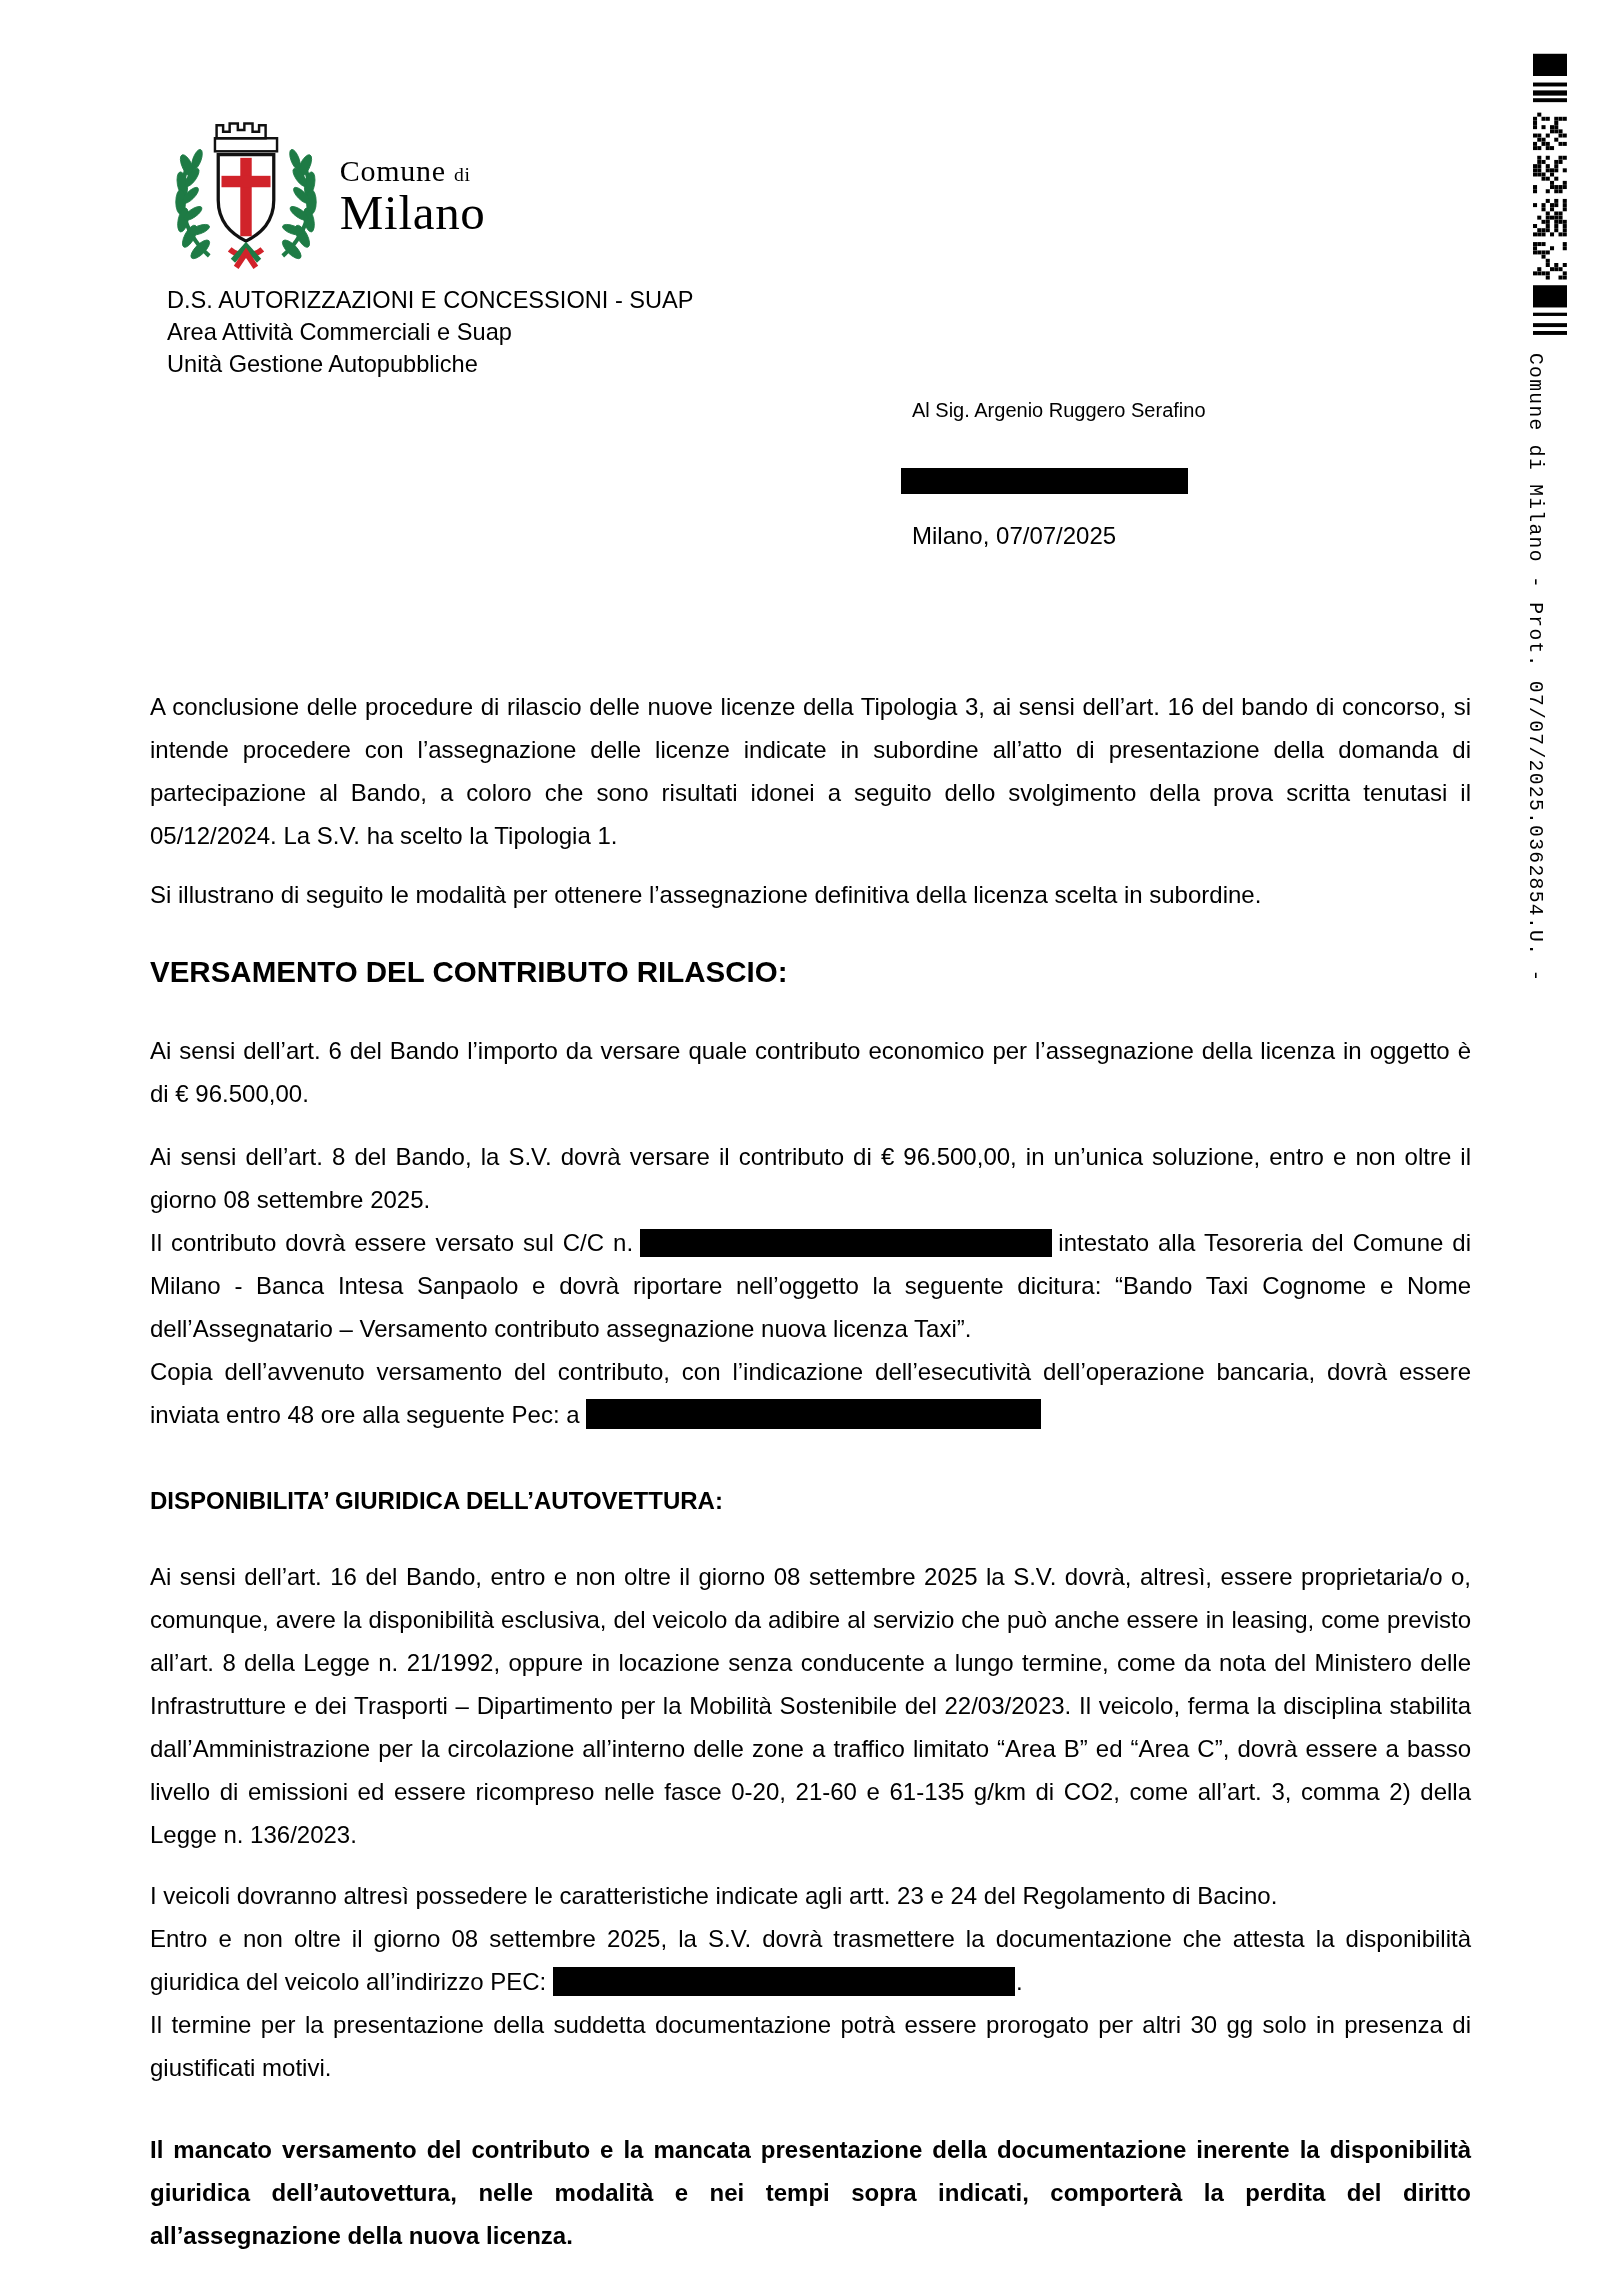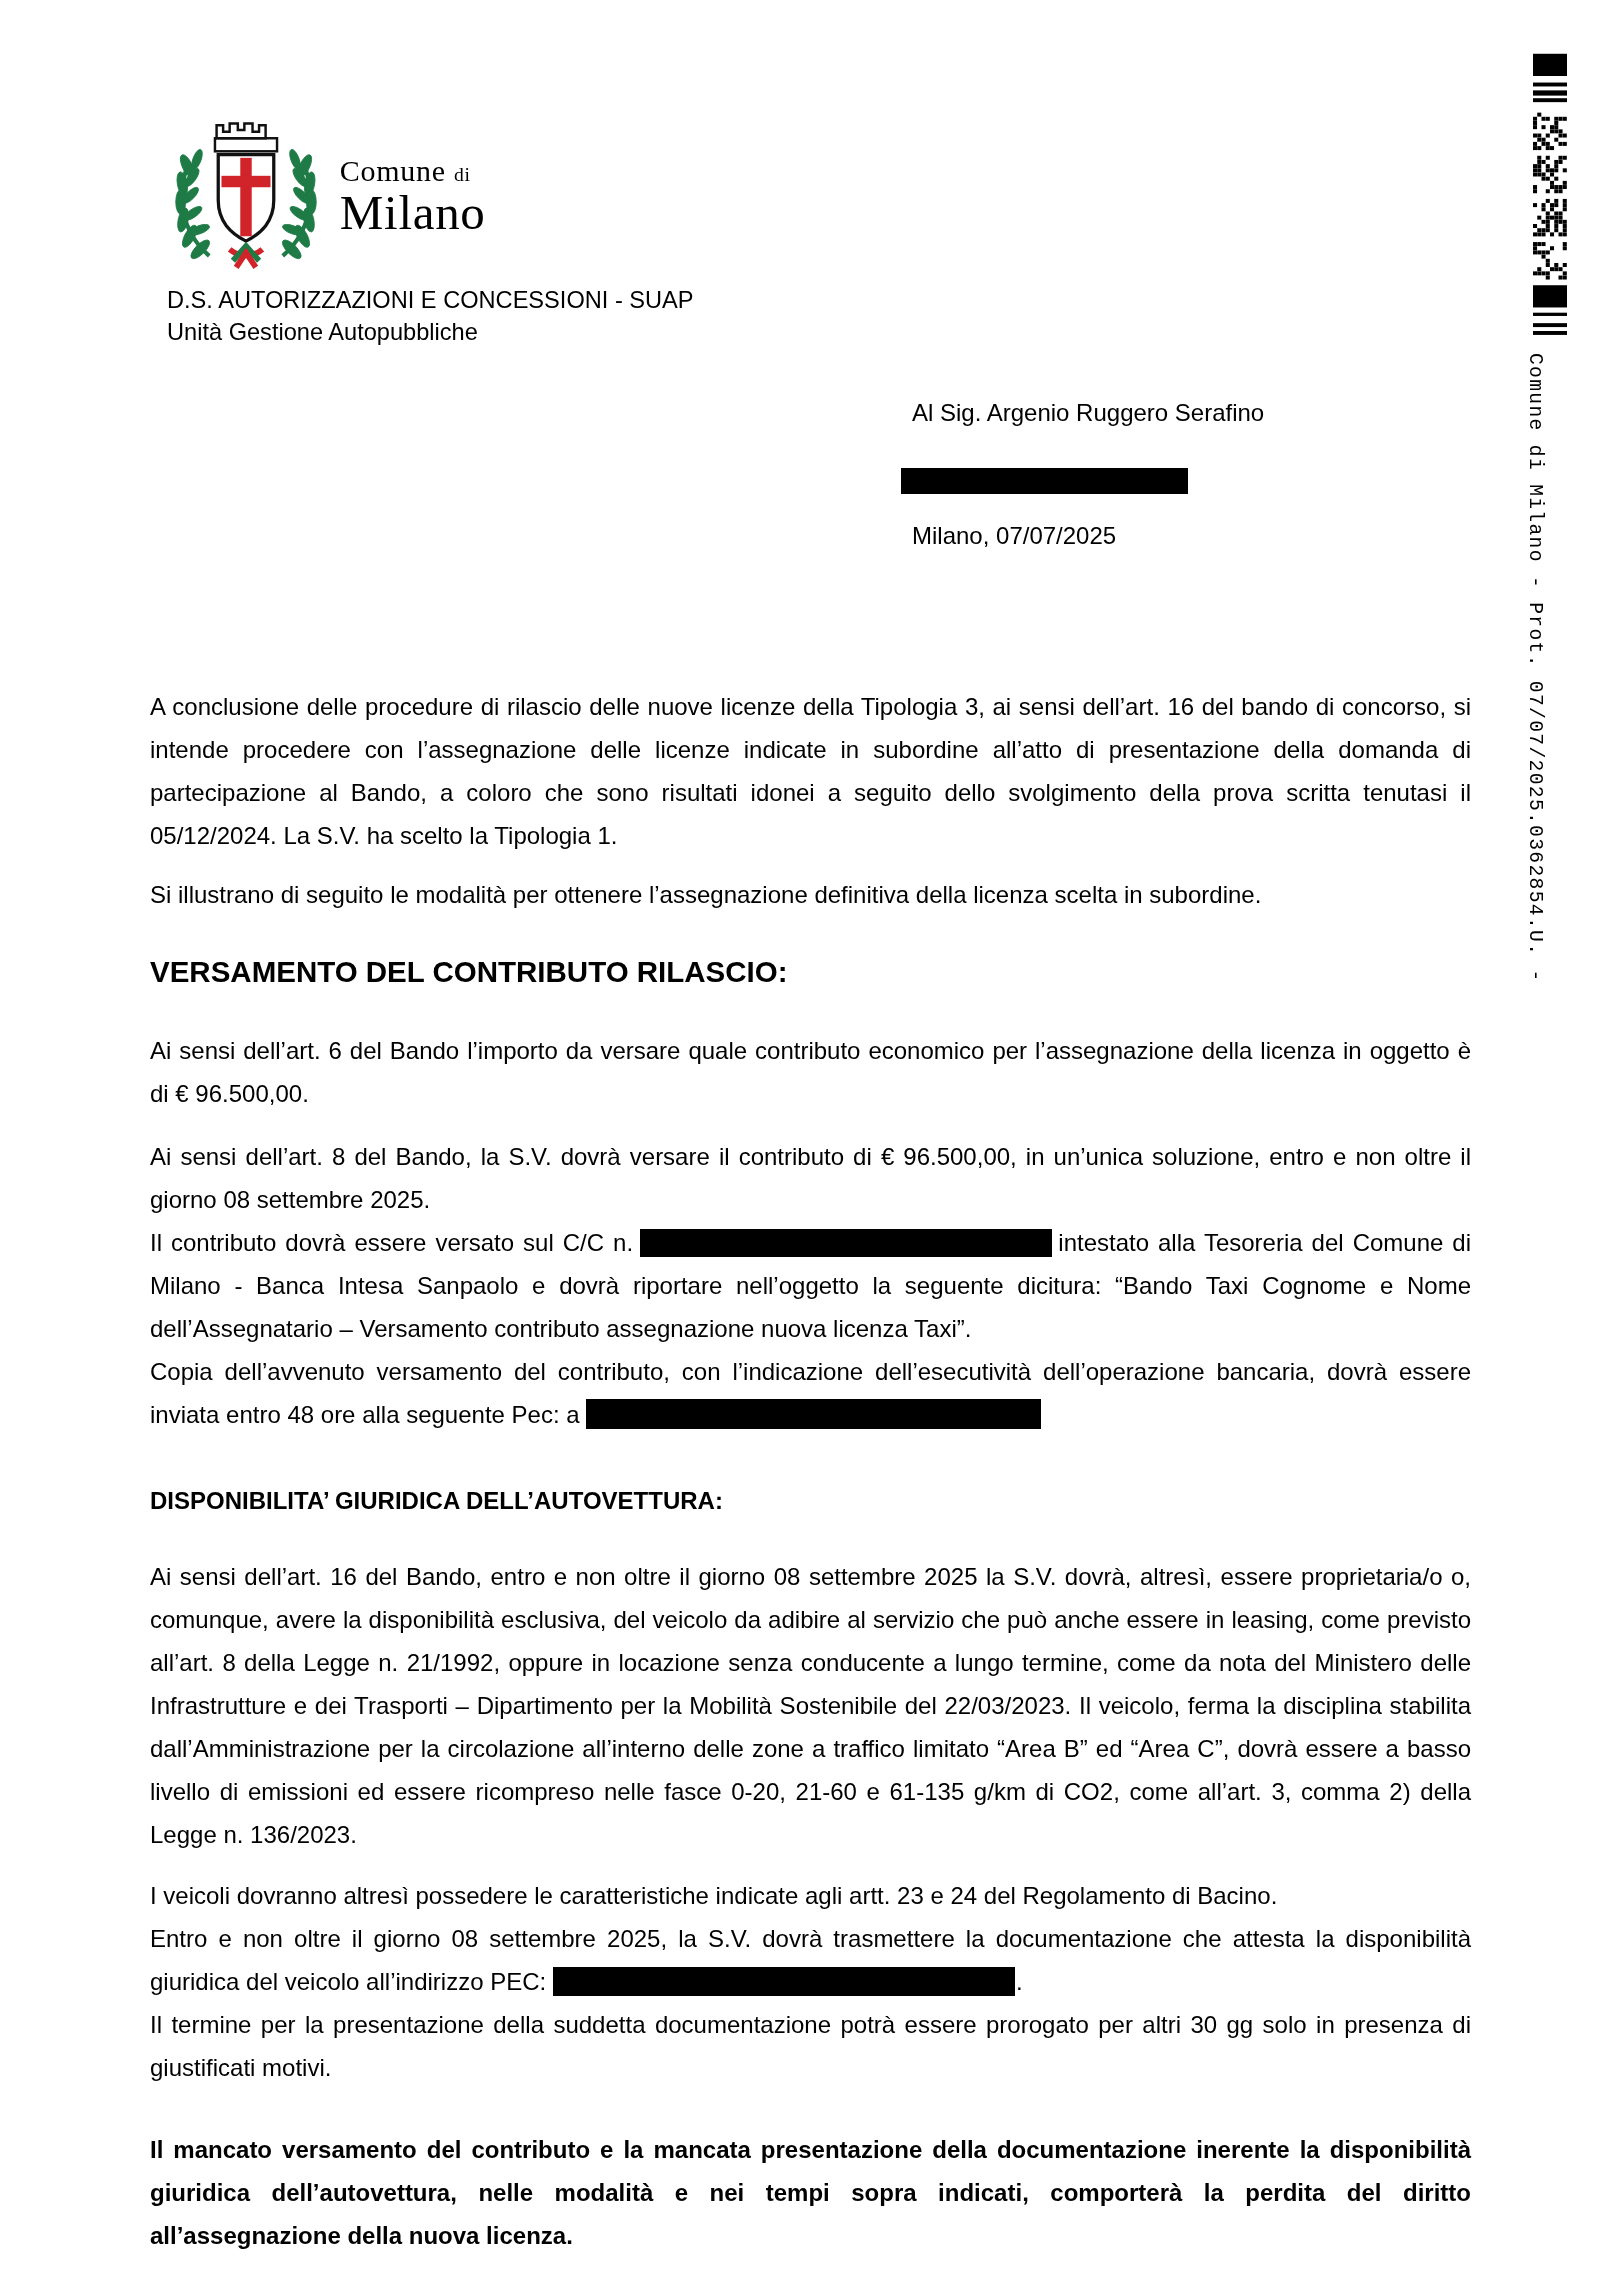--- a/index.html
+++ b/index.html
@@ -11,21 +11,21 @@
   .logo svg{width:164px;height:165px;}
   .logo-text{margin-left:11.8px;margin-top:38px;font-family:"Liberation Serif",serif;line-height:1.05;}
   .logo-line1{font-size:30px;letter-spacing:0.7px;}
   .logo-line1 .di{font-size:19.7px;}
   .logo-line2{font-size:49px;letter-spacing:0.7px;}
 
   
   .dept{position:absolute;left:150px;top:284px;font-size:23.6px;line-height:32px;margin-left:17px;}
 
   
-  .to-line{position:absolute;left:912px;top:399px;font-size:24px;}
+  .to-line{position:absolute;left:912px;top:399px;font-size:20px;}
   .redact-address{position:absolute;left:901px;top:468px;width:287px;height:26px;background:#000;}
   .date-line{position:absolute;left:912px;top:522px;font-size:24px;}
 
   
   .subject{position:absolute;left:150px;top:601px;width:1321px;
            font-size:23.6px;line-height:43px;font-weight:bold;text-align:justify;}
 
   
   .content{position:absolute;left:150px;top:685px;width:1321px;
            font-size:24px;line-height:43px;text-align:justify;}
@@ -113,20 +113,21 @@
       <div class="logo-line1">
         <span>Comune</span>
         <span class="di">di</span>
       </div>
       <div class="logo-line2">Milano</div>
     </div>
   </div>
 
   <div class="dept">
     <div>D.S. AUTORIZZAZIONI E CONCESSIONI - SUAP</div>
+    <div>Area Attività Commerciali e Suap</div>
     <div>Unità Gestione Autopubbliche</div>
   </div>
 
   <div class="to-line">Al Sig. Argenio Ruggero Serafino</div>
   <div class="redact-address"></div>
   <div class="date-line">Milano, 07/07/2025</div>
 
 
   <div class="content">
     <p class="p-intro1">A conclusione delle procedure di rilascio delle nuove licenze della Tipologia 3, ai sensi dell’art. 16 del bando di concorso, si intende procedere con l’assegnazione delle licenze indicate in subordine all’atto di presentazione della domanda di partecipazione al Bando, a coloro che sono risultati idonei a seguito dello svolgimento della prova scritta tenutasi il 05/12/2024. La S.V. ha scelto la Tipologia 1.</p>

